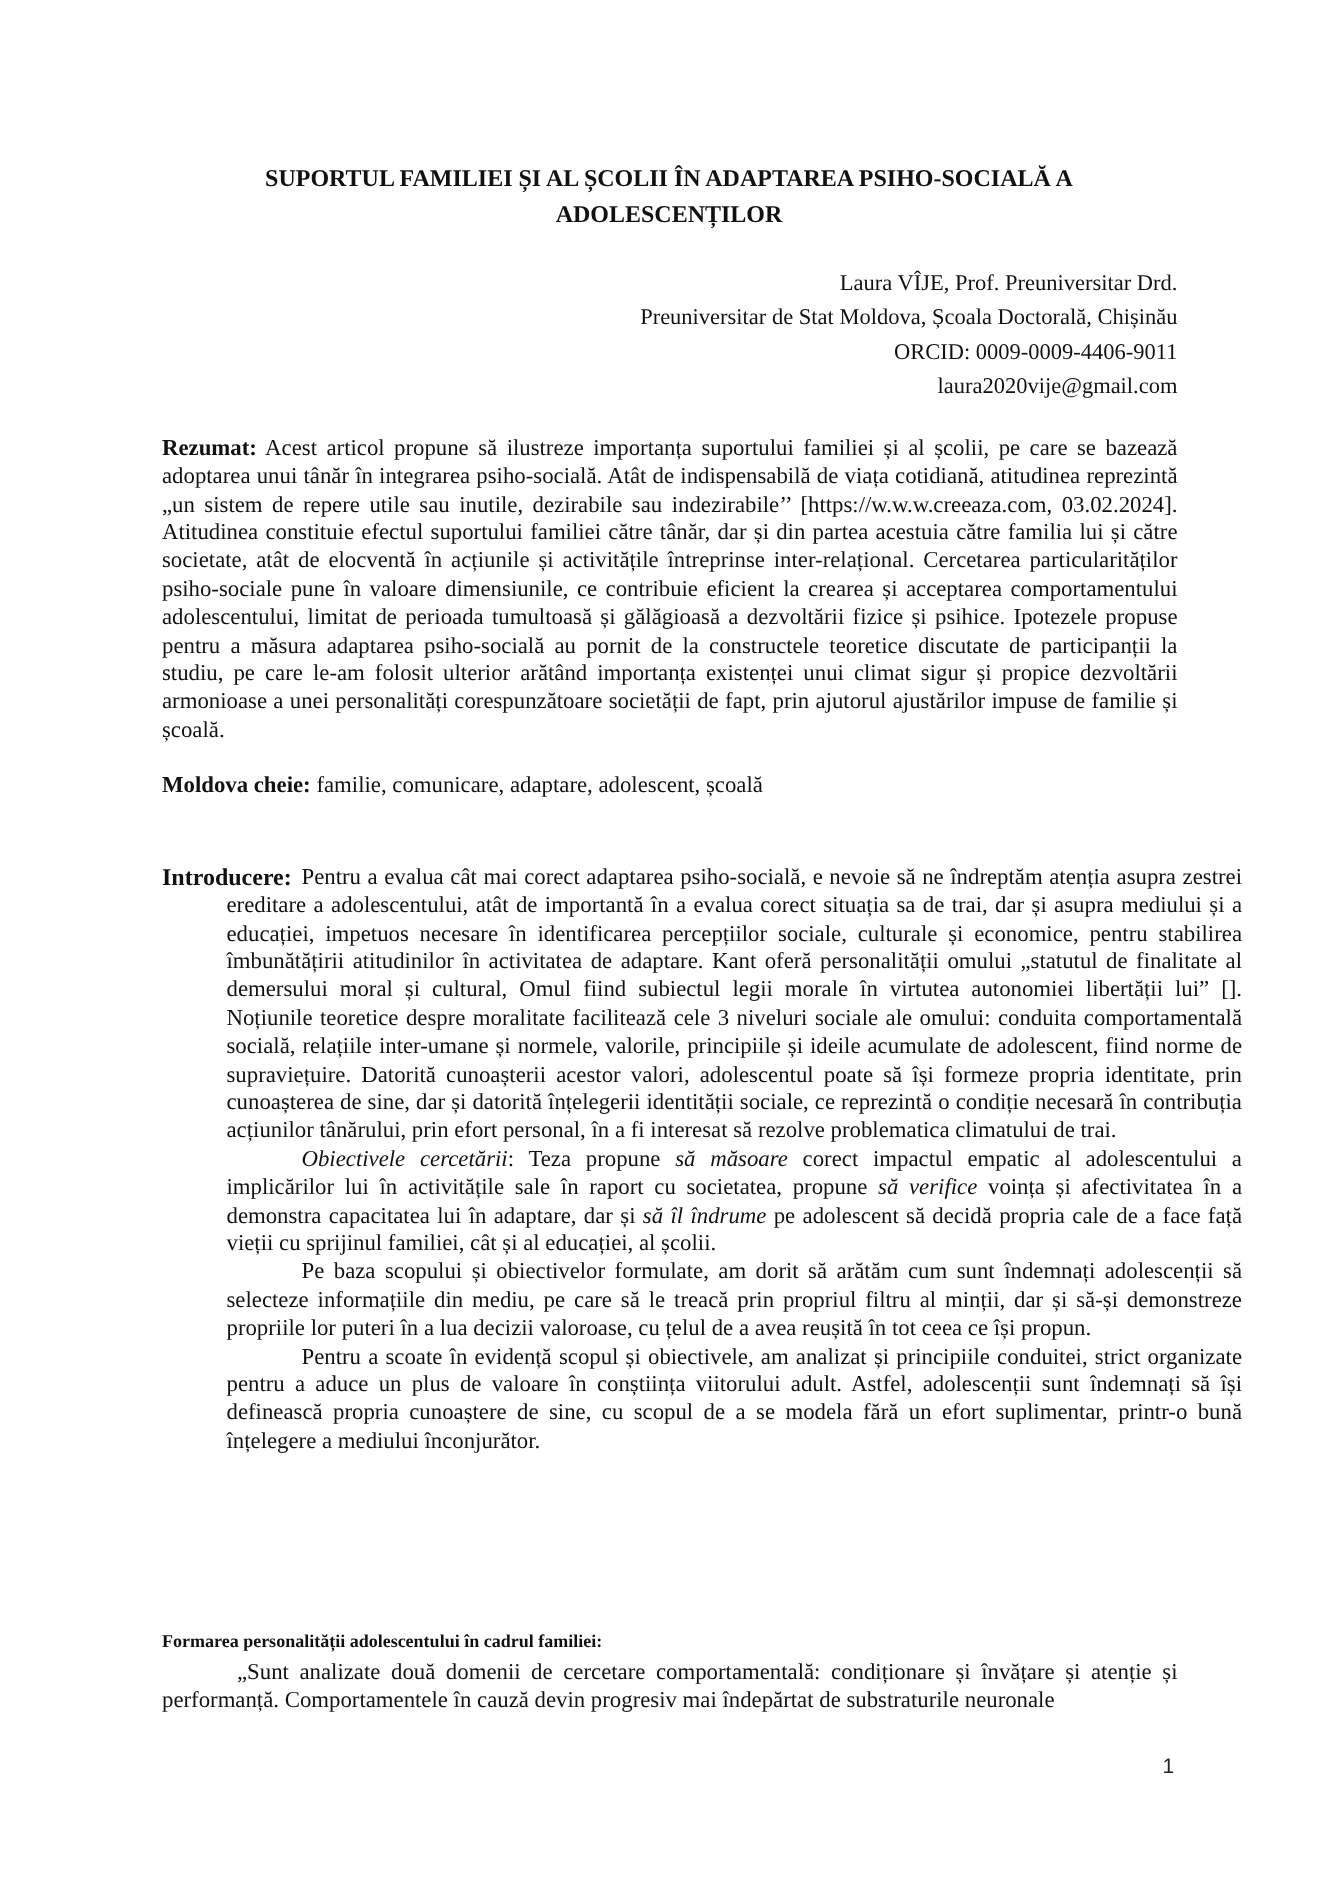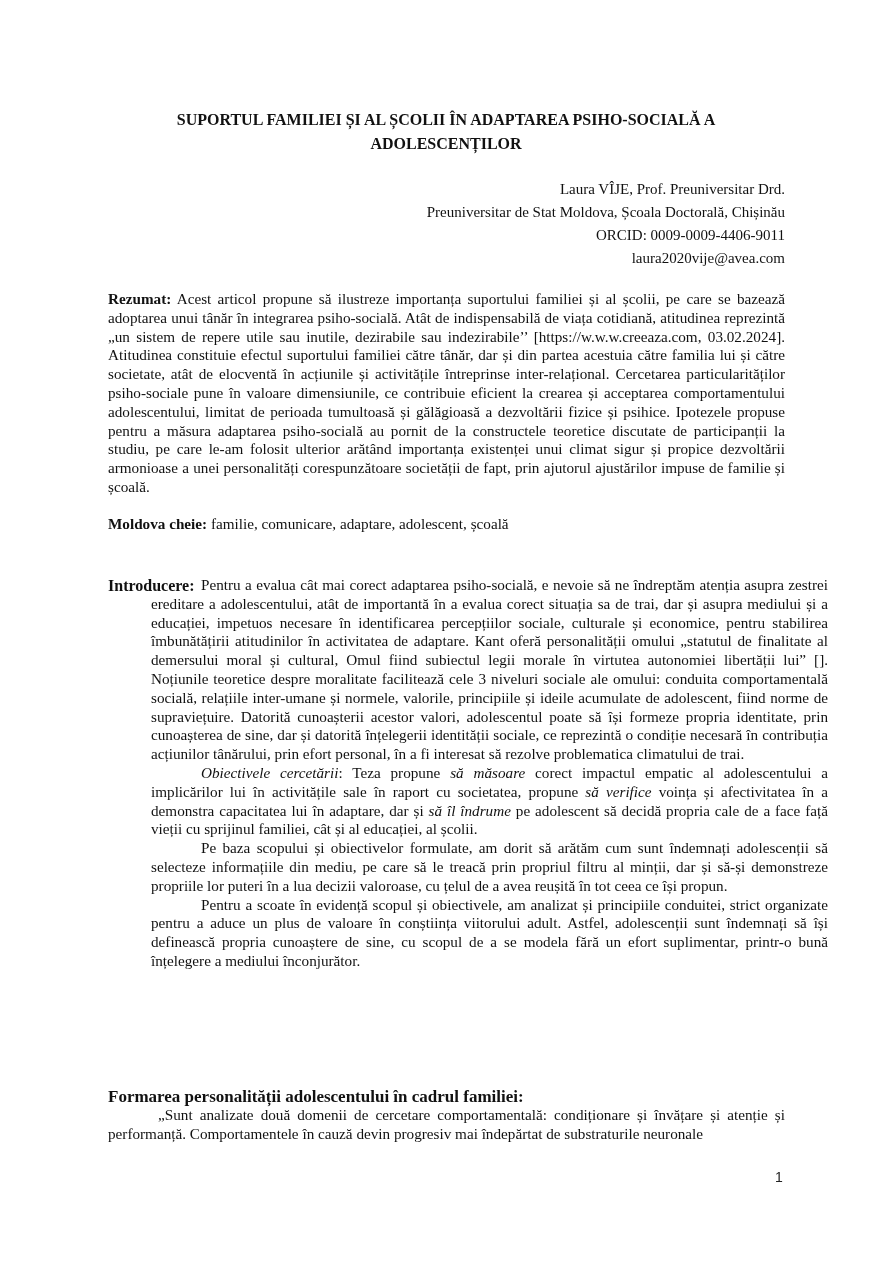--- a/index.html
+++ b/index.html
@@ -9,21 +9,21 @@
   .title { position: absolute; left: 108px; top: 108px; width: 676px; text-align: center;
            font-weight: bold; font-size: 16px; line-height: 24px; letter-spacing: 0; }
   .author-block { position: absolute; right: 107px; top: 178px; text-align: right;
                   font-weight: normal; font-size: 15px; line-height: 23px; }
   .text { position: absolute; left: 108px; width: 677px; font-size: 15.2px; line-height: 18.8px;
           text-align: justify; }
   .abstract { top: 290px; }
   .keywords { top: 515px; }
   .h-intro { position: absolute; left: 108px; top: 557px; font-weight: bold; font-size: 16px; margin-top: 20px; }
   .intro { top: 576px; margin-left: 43px; }
-  .h-form { position: absolute; left: 108px; top: 1087px; font-weight: bold; font-size: 17px; }
+  .h-form { position: absolute; left: 108px; top: 1087px; font-weight: bold; font-size: 12px; }
   .form { top: 1106px; }
   p { margin: 0; }
   .indent { text-indent: 50px; }
   b { font-weight: bold; }
   i { font-style: italic; }
   .page-num { position: absolute; left: 775px; top: 1169px; font-family: "Liberation Sans", sans-serif;
               font-size: 14px; color: #222; }
 </style>
 </head>
 <body>
@@ -32,21 +32,21 @@
 
   <div class="title">
     <div>SUPORTUL FAMILIEI ȘI AL ȘCOLII ÎN ADAPTAREA PSIHO-SOCIALĂ A</div>
     <div>ADOLESCENȚILOR</div>
   </div>
 
   <div class="author-block">
     <div>Laura VÎJE, Prof. Preuniversitar Drd.</div>
     <div>Preuniversitar de Stat Moldova, Școala Doctorală, Chișinău</div>
     <div>ORCID: 0009-0009-4406-9011</div>
-    <div>laura2020vije@avea.com</div>
+    <div>laura2020vije@gmail.com</div>
   </div>
 
   <div class="text abstract">
     <p><b>Rezumat:</b><span> Acest articol propune să ilustreze importanța suportului familiei și al școlii, pe care se bazează adoptarea unui tânăr în integrarea psiho-socială. Atât de indispensabilă de viața cotidiană, atitudinea reprezintă „un sistem de repere utile sau inutile, dezirabile sau indezirabile’’ [https://w.w.w.creeaza.com, 03.02.2024]. Atitudinea constituie efectul suportului familiei către tânăr, dar și din partea acestuia către familia lui și către societate, atât de elocventă în acțiunile și activitățile întreprinse inter-relațional. Cercetarea particularităților psiho-sociale pune în valoare dimensiunile, ce contribuie eficient la crearea și acceptarea comportamentului adolescentului, limitat de perioada tumultoasă și gălăgioasă a dezvoltării fizice și psihice. Ipotezele propuse pentru a măsura adaptarea psiho-socială au pornit de la constructele teoretice discutate de participanții la studiu, pe care le-am folosit ulterior arătând importanța existenței unui climat sigur și propice dezvoltării armonioase a unei personalități corespunzătoare societății de fapt, prin ajutorul ajustărilor impuse de familie și școală.</span></p>
   </div>
 
   <div class="text keywords">
     <p><b>Moldova cheie:</b><span> familie, comunicare, adaptare, adolescent, școală</span></p>
   </div>
 

